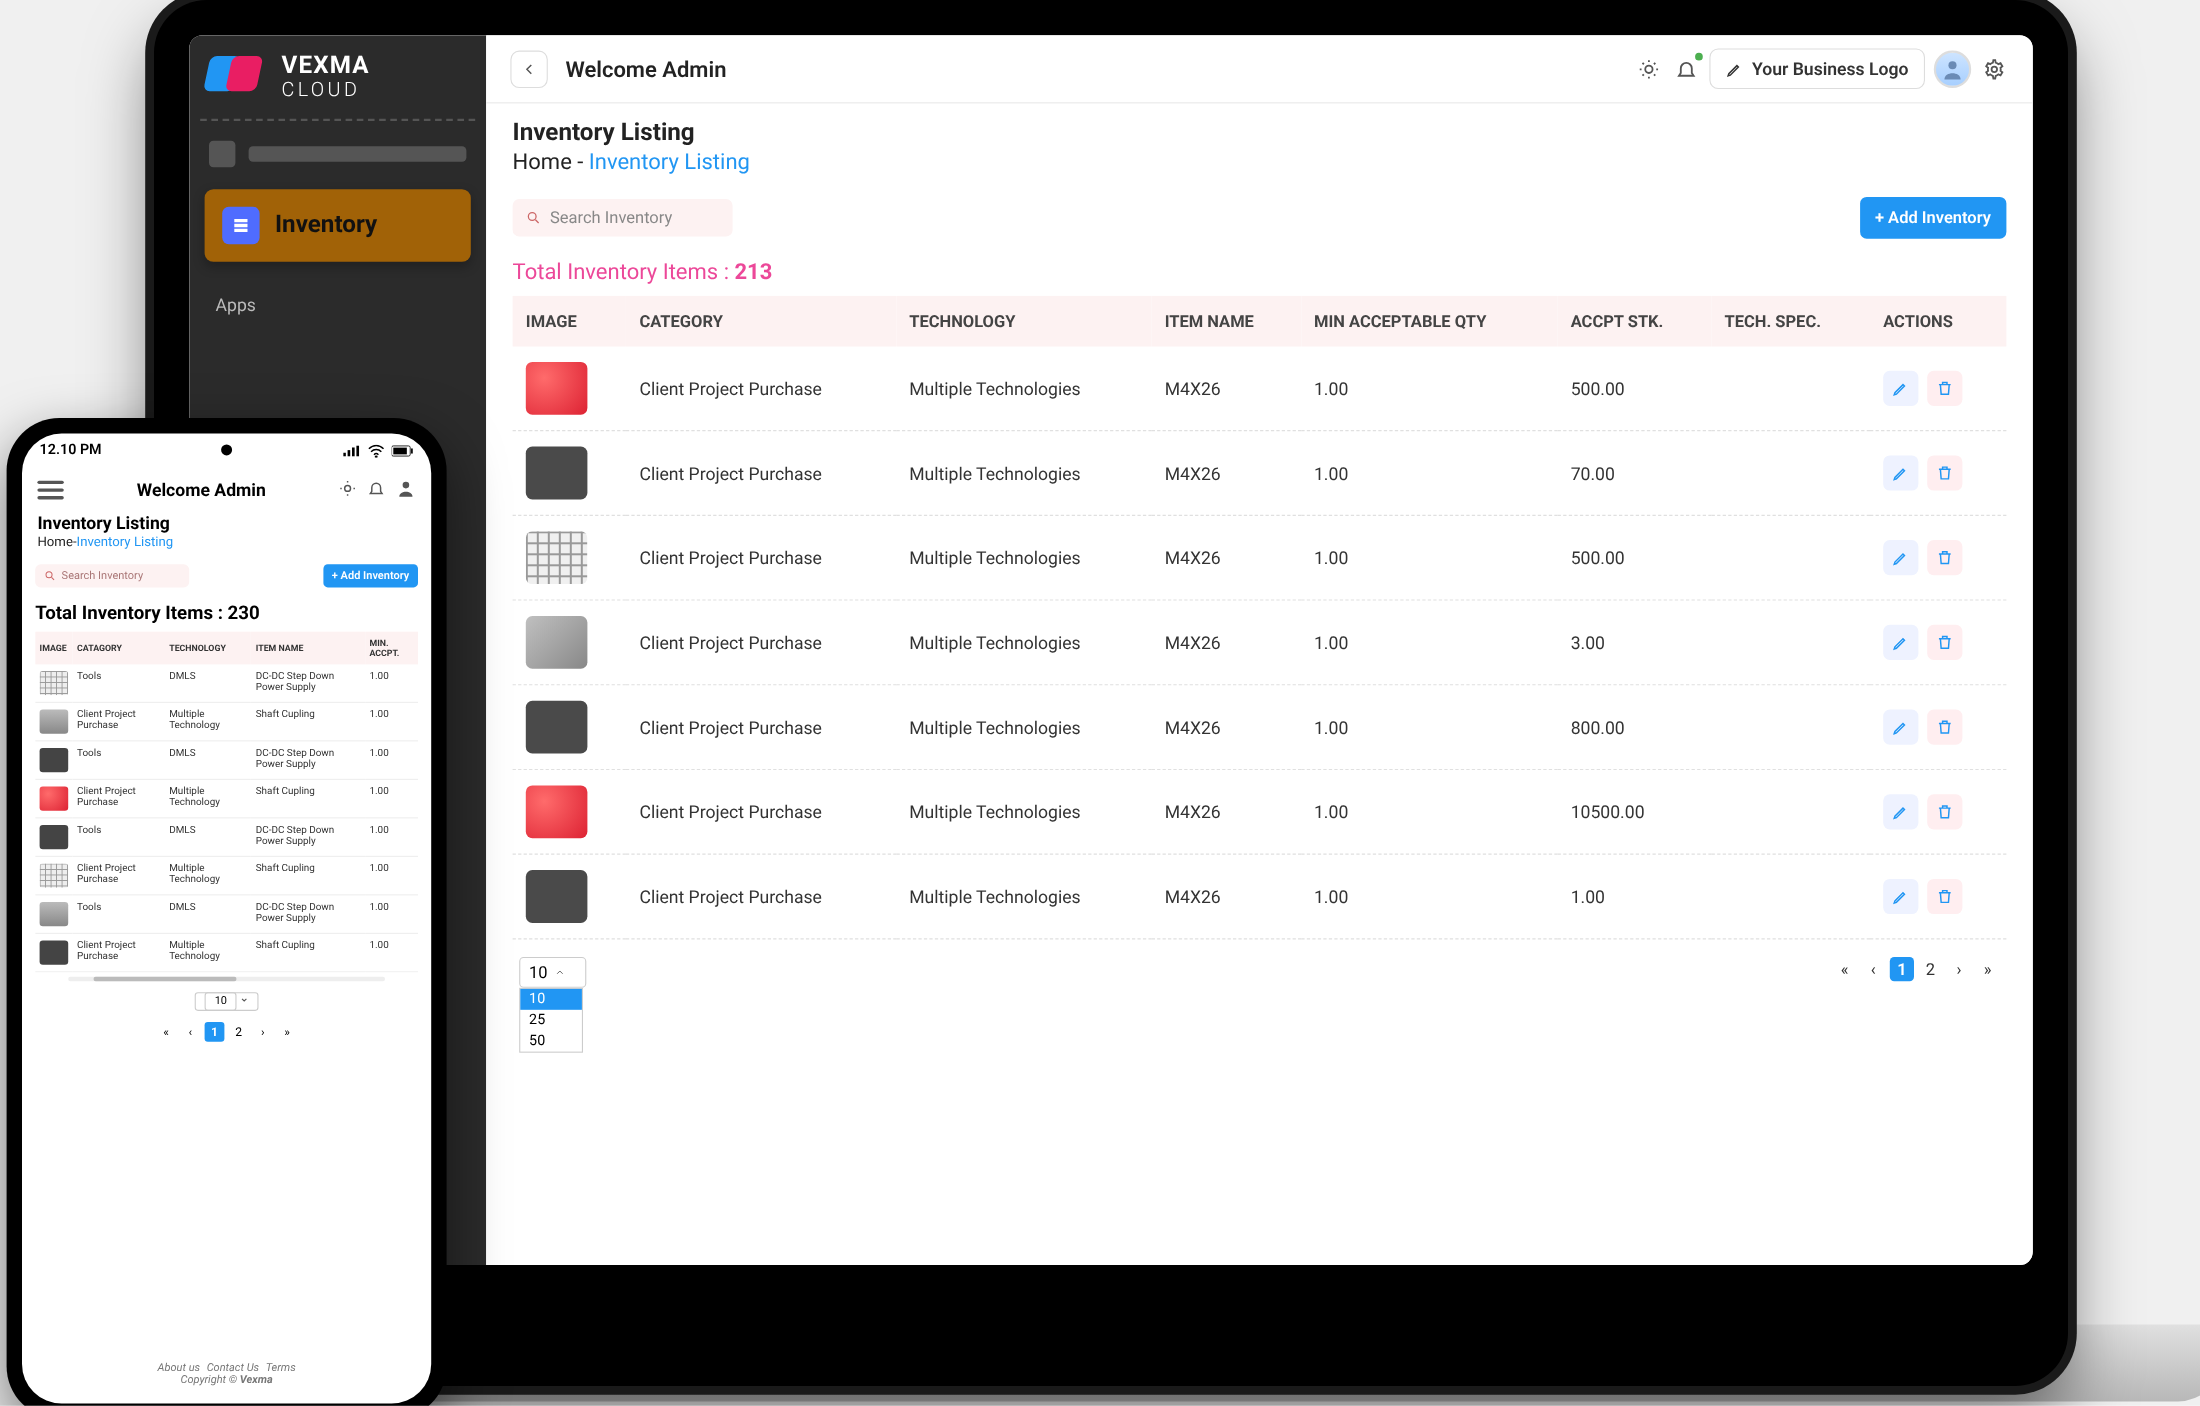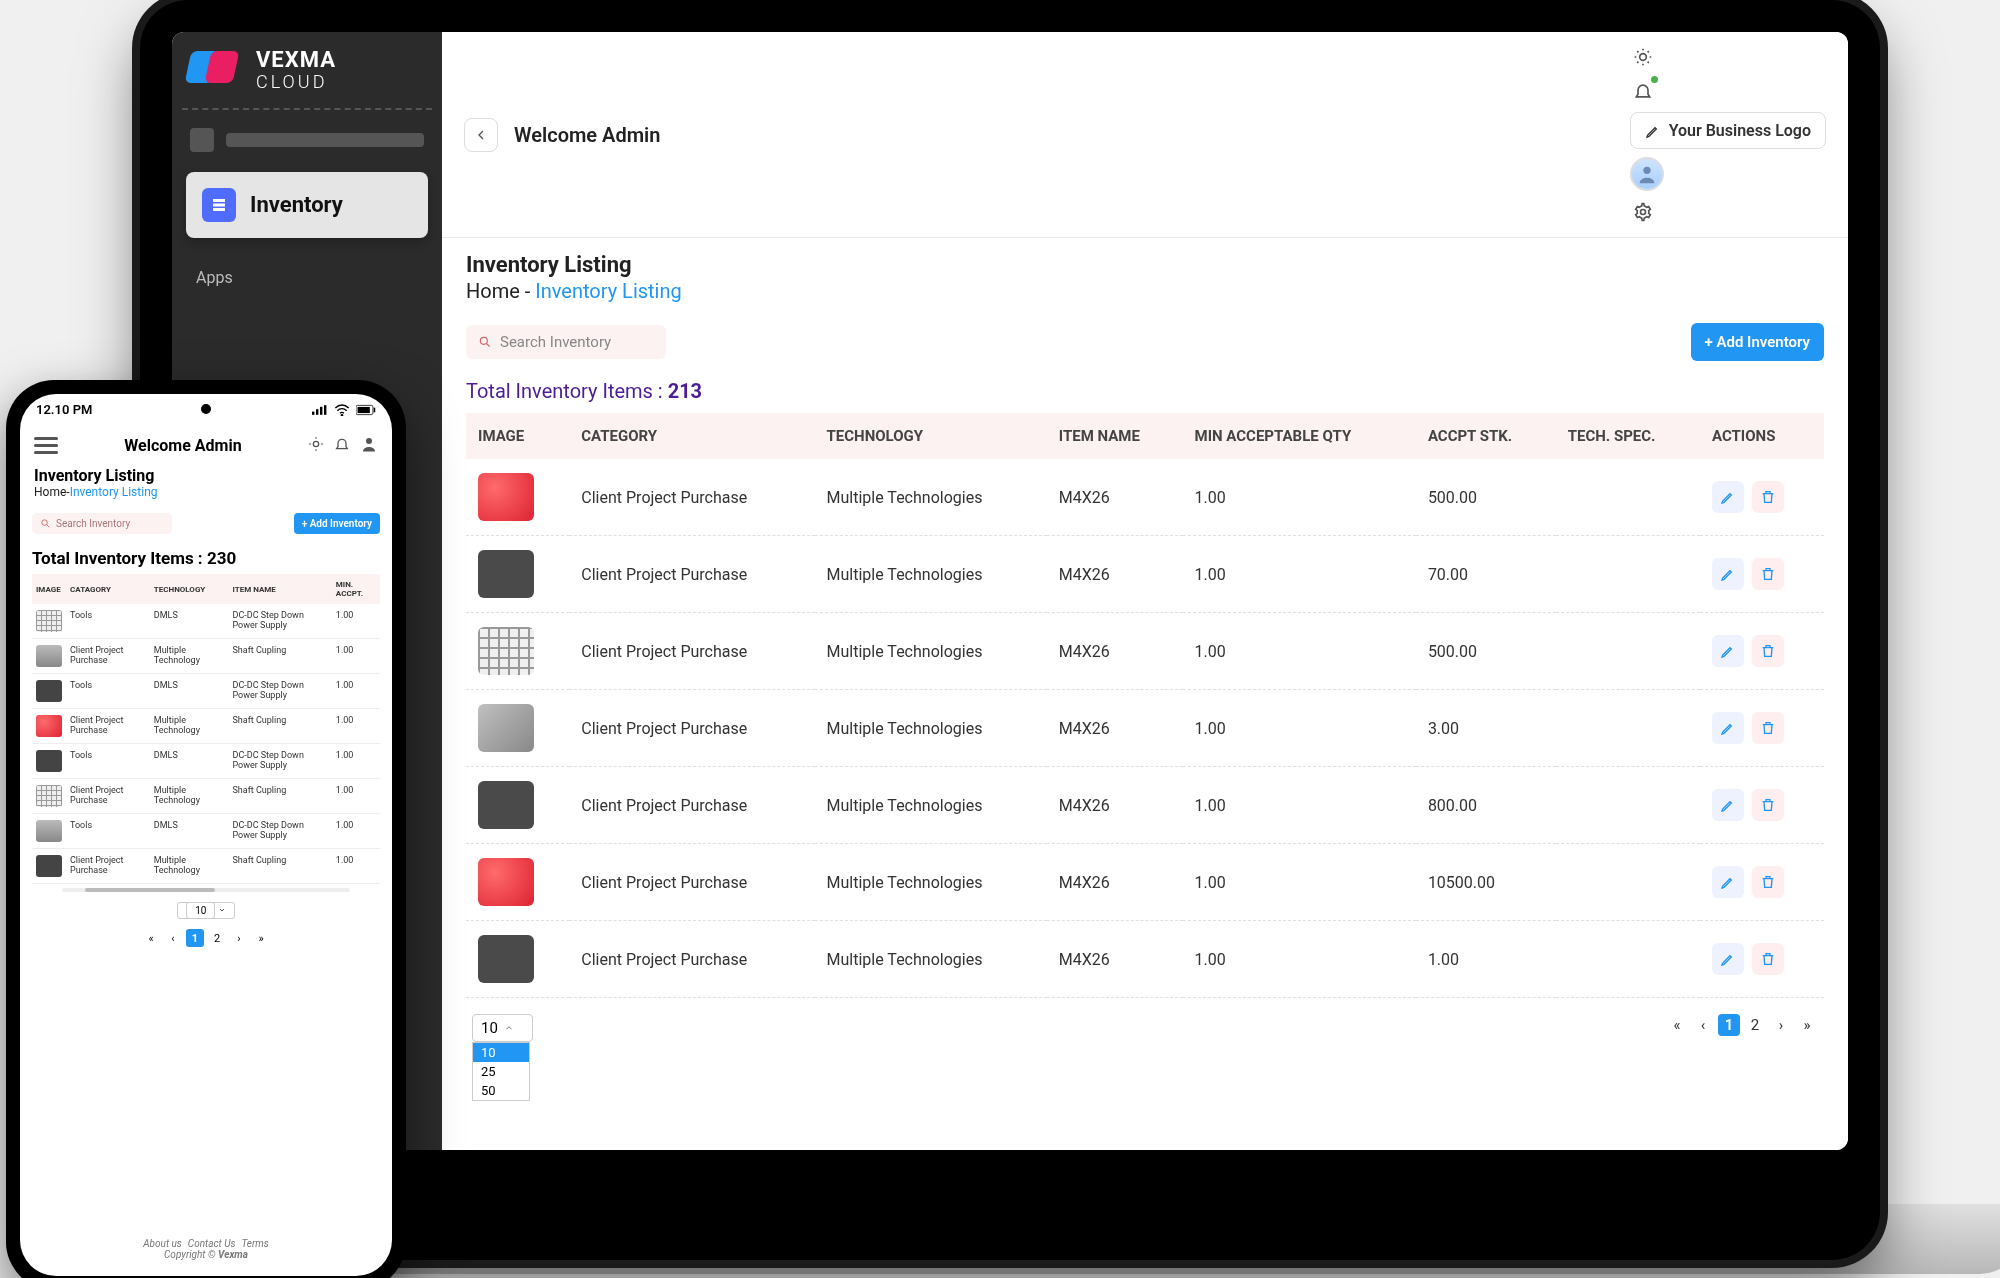--- a/index.html
+++ b/index.html
@@ -53,56 +53,56 @@
   .logo-shapes span{position:absolute;width:28px;height:32px;border-radius:6px;transform:skewX(-12deg);}
   .logo-shapes span:nth-child(1){left:0;background:#2196f3;}
   .logo-shapes span:nth-child(2){left:20px;background:#e91e63;}
   .logo-text{font-size:22px;font-weight:700;letter-spacing:1px; line-height:.95;}
   .logo-sub{font-size:18px;font-weight:300;letter-spacing:3px;}
   .sidebar-sep{height:1px;margin:0 10px 18px;border-top:2px dashed #555;}
   .side-skeleton{display:flex;align-items:center;gap:12px;padding:0 18px;margin-bottom:20px;}
   .sk-box{width:24px;height:24px;background:#555;border-radius:4px;}
   .sk-line{flex:1;height:14px;background:#555;border-radius:4px;}
   .nav-pill{
-    background:#e5e5e5;color:#111;
+    background:#a16207;color:#111;
     margin:0 14px; border-radius:8px;
     padding:16px 16px;
     display:flex;align-items:center;gap:14px;
     font-size:22px;font-weight:700;
     box-shadow:0 4px 10px rgba(0,0,0,.25);
   }
   .nav-pill .icon-box{width:34px;height:34px;background:#4f6cff;border-radius:6px;display:flex;align-items:center;justify-content:center;color:#fff;}
   .nav-apps{padding:30px 24px;color:#bbb;font-size:16px;}
 
   
   .main{flex:1;display:flex;flex-direction:column;background:#fff;}
   .topbar{
     display:flex;align-items:center;justify-content:space-between;
     padding:12px 22px;
     border-bottom:1px solid #e8e8e8;
   }
   .tb-left{display:flex;align-items:center;gap:16px;}
   .btn-back{width:34px;height:34px;border:1px solid #ddd;border-radius:8px;display:flex;align-items:center;justify-content:center;color:#555;cursor:pointer;}
   .tb-title{font-size:20px;font-weight:600;color:#222;}
-  .tb-right{display:flex;align-items:flex-start;gap:8px;flex-direction:column;}
+  .tb-right{display:flex;align-items:center;gap:8px;}
   .ic-btn{width:26px;height:26px;display:flex;align-items:center;justify-content:center;color:#555;cursor:pointer;}
   .biz-logo{border:1px solid #ddd;border-radius:8px;padding:8px 14px;display:flex;align-items:center;gap:8px;font-size:16px;font-weight:600;color:#333;cursor:pointer;}
   .avatar{width:34px;height:34px;border-radius:50%;background:linear-gradient(#cde4ff,#a7cfff);border:2px solid #ddd;display:flex;align-items:center;justify-content:center;}
   .avatar svg{width:22px;height:22px;}
 
   .page-head{padding:14px 24px 6px;}
   .page-title{font-size:22px;font-weight:700;color:#222;}
   .crumb{font-size:20px;color:#222;margin-top:2px;}
   .crumb a{color:#2196f3;text-decoration:none;}
 
   .content{padding:8px 24px 0;}
   .list-toolbar{display:flex;align-items:center;justify-content:space-between;margin-top:6px;}
   .search-wrap{background:#fdf2f2;border-radius:6px;padding:8px 12px;display:flex;align-items:center;gap:8px;font-size:15px;color:#888;width:200px;}
   .btn-add{background:#2196f3;color:#fff;border:none;border-radius:6px;padding:10px 14px;font-size:15px;font-weight:600;cursor:pointer;}
-  .total-line{font-size:20px;color:#4c1d95;margin:18px 0 10px;}
+  .total-line{font-size:20px;color:#ec4899;margin:18px 0 10px;}
   .total-line strong{font-weight:700;}
 
   table.inv{width:100%;border-collapse:collapse;font-size:16px;color:#333;}
   table.inv thead th{
     background:#fdf2f2;color:#444;font-weight:700;text-align:left;
     padding:14px 12px;font-size:15px;
   }
   table.inv tbody tr{border-bottom:1px dashed #e0e0e0;}
   table.inv td{padding:14px 12px;vertical-align:middle;}
   .thumb{width:56px;height:48px;border-radius:6px;background:#dcdcdc;display:block;}

